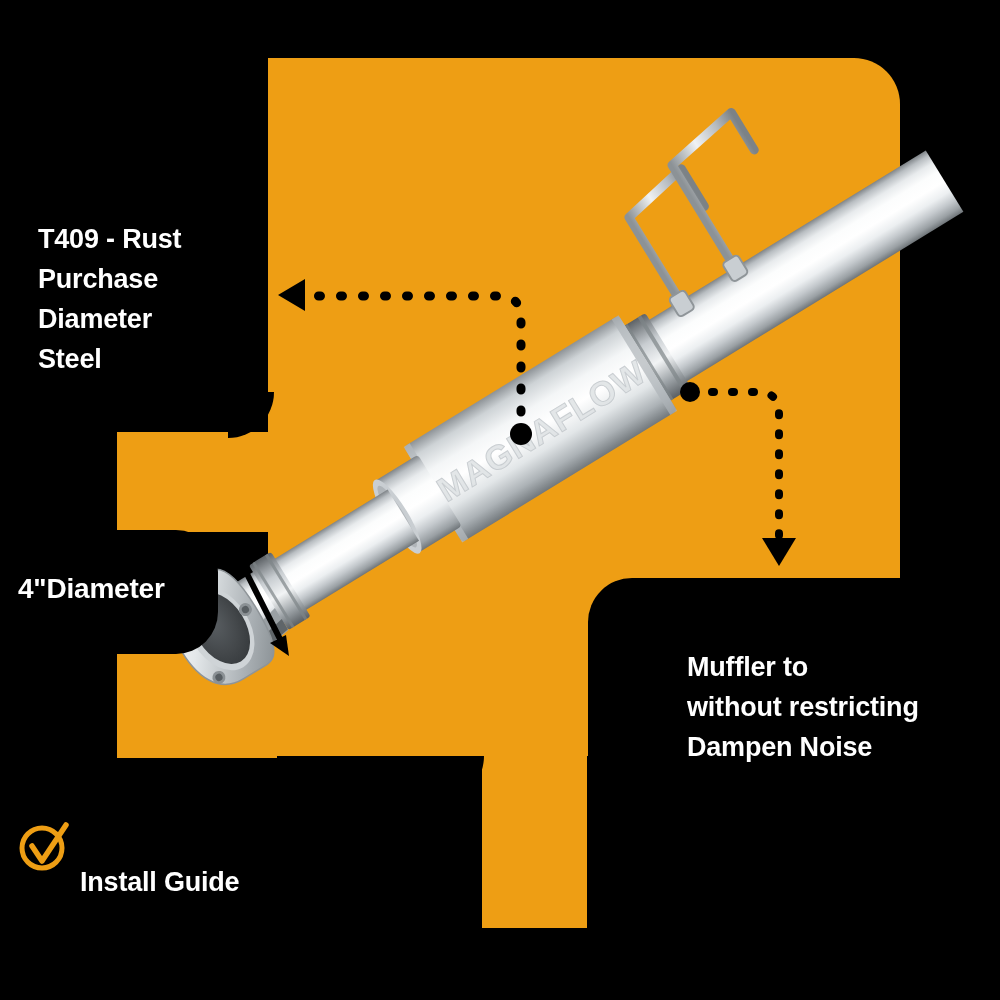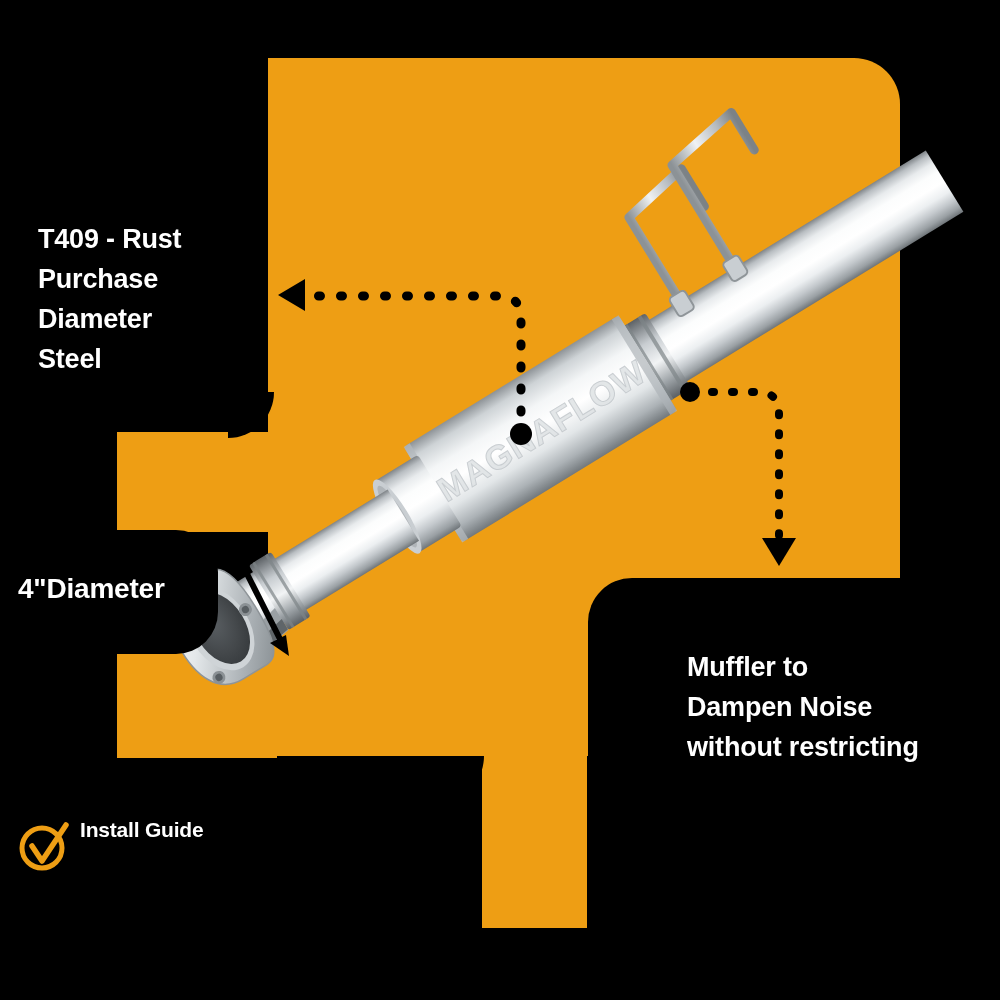--- a/index.html
+++ b/index.html
@@ -33,21 +33,21 @@
   
   #product{position:absolute;left:0;top:0;width:1000px;height:1000px;pointer-events:none;}
 
   
   .txt{position:absolute;color:#ffffff;font-weight:bold;letter-spacing:-0.2px;}
 
   #label-material{left:38px;top:220px;width:230px;font-size:27px;line-height:1.48;}
   #label-diameter{left:18px;top:572px;font-size:28px;line-height:1.2;}
   #label-muffler{left:648px;top:648px;width:310px;font-size:27px;line-height:1.48;margin-left:39px;}
 
-  #label-install{left:80px;top:816px;width:400px;font-size:21px;line-height:1.35;color:#ffffff;font-weight:bold;}
+  #label-install{left:80px;top:864px;width:400px;font-size:27px;line-height:1.35;color:#ffffff;font-weight:bold;}
   #icon-check{position:absolute;left:14px;top:817px;width:60px;height:60px;}
 
   .dline{position:absolute;}
 </style>
 </head>
 <body>
 
 <div id="stage">
 
   <div class="orange" id="orange-main"></div>
@@ -212,22 +212,22 @@
     <div>T409 - Rust</div>
     <div>Purchase</div>
     <div>Diameter</div>
     <div>Steel</div>
   </div>
 
   <div class="txt" id="label-diameter">4"Diameter</div>
 
   <div class="txt" id="label-muffler">
     <div>Muffler to</div>
+    <div>without restricting</div>
     <div>Dampen Noise</div>
-    <div>without restricting</div>
   </div>
 
   <svg id="icon-check" viewBox="0 0 60 60">
     <circle cx="28" cy="31" r="20" fill="none" stroke="#ee9e14" stroke-width="5"></circle>
     <path d="M18 29 L28 44 L52 8" fill="none" stroke="#ee9e14" stroke-width="5.5" stroke-linecap="round" stroke-linejoin="round"></path>
   </svg>
 
   <div class="txt" id="label-install">
     <div>Install Guide</div>
   </div>

